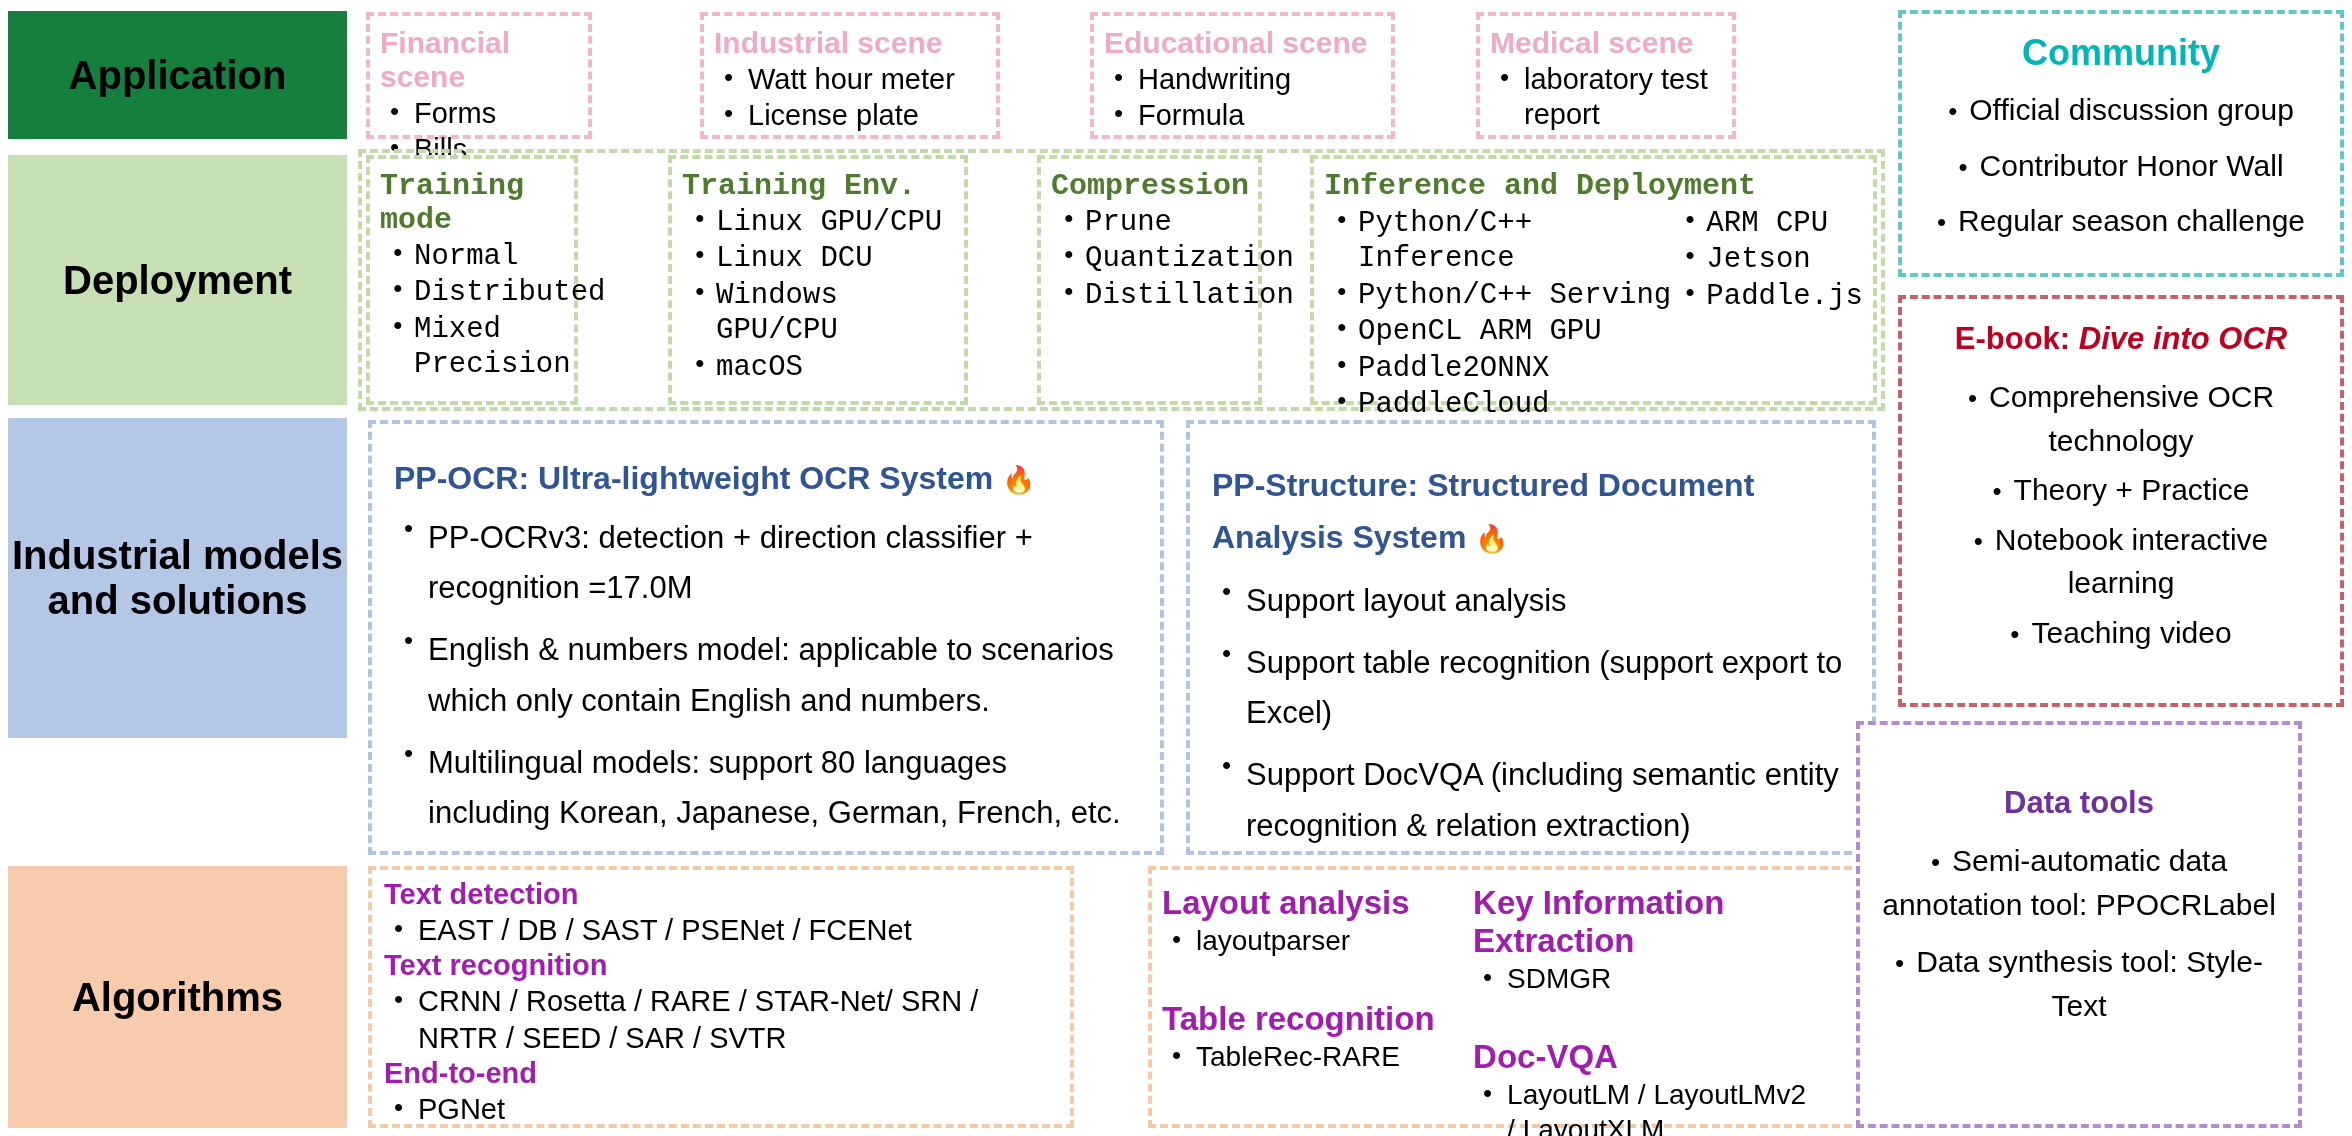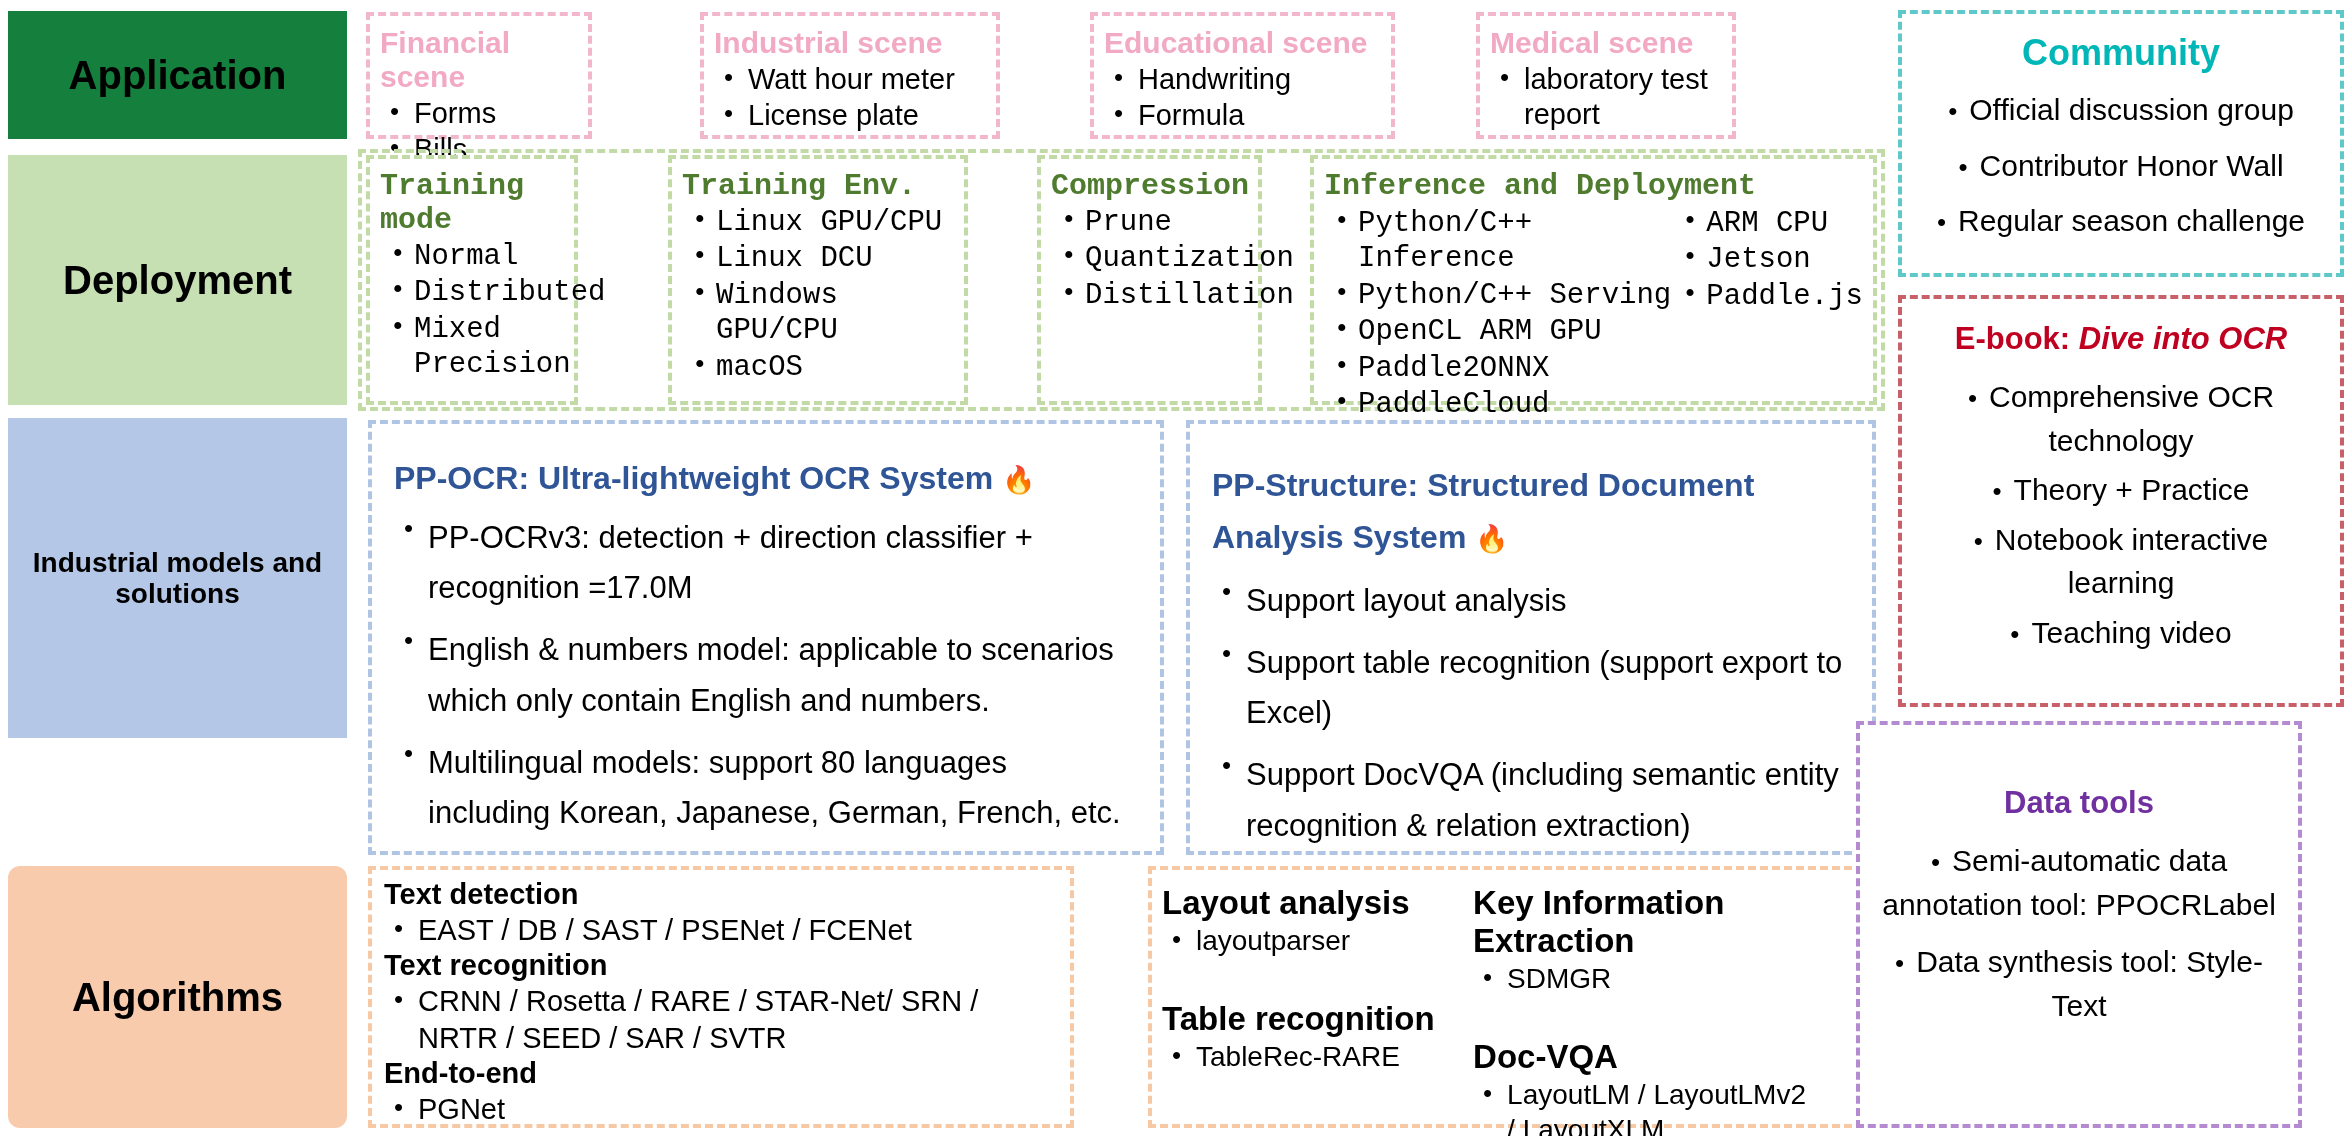--- a/index.html
+++ b/index.html
@@ -4,38 +4,38 @@
 <style>
   html,body{margin:0;padding:0;background:#ffffff;}
   body{width:2352px;height:1136px;font-family:"Liberation Sans",sans-serif;-webkit-font-smoothing:antialiased;}
   .canvas{position:relative;width:2352px;height:1136px;overflow:hidden;background:#fff;}
 
   
   .band{position:absolute;display:flex;align-items:center;justify-content:center;
         text-align:center;font-weight:bold;color:#000;line-height:1.12;}
   .band-app   {left:8px;  top:11px;  width:339px; height:128px; background:#15803d; font-size:40px;}
   .band-dep   {left:8px;  top:155px; width:339px; height:250px; background:#c6e0b4; font-size:40px;}
-  .band-ind   {left:8px;  top:418px; width:339px; height:320px; background:#b4c7e7; font-size:28px;}
-  .band-alg   {left:8px;  top:866px; width:339px; height:262px; background:#f8cbad; font-size:40px;border-radius:12px;}
+  .band-ind   {left:8px;  top:418px; width:339px; height:320px; background:#b4c7e7; font-size:40px;}
+  .band-alg   {left:8px;  top:866px; width:339px; height:262px; background:#f8cbad; font-size:40px;}
 
   
   .box{position:absolute;background:#fff;box-sizing:border-box;}
   .box.pink   {border:4px dashed #f2b6cd;}
   .box.green  {border:4px dashed #c2dba6;font-family:Liberation Mono, monospace;}
   .box.blue   {border:4px dashed #b0c4e3;}
   .box.orange {border:4px dashed #f6c9a4;}
   .box.teal   {border:4px dashed #5fc8c8;}
   .box.red    {border:4px dashed #c8606a;}
   .box.purple {border:4px dashed #b48bd0;}
 
   .hd{font-weight:bold;margin:0 0 2px 0;}
   .hd-pink  {color:#f2a9c4;font-size:30px;}
   .hd-green {color:#4f7b2f;font-size:30px;}
   .hd-blue  {color:#2f5597;font-size:30px;}
-  .hd-orange{color:#000000;font-size:29px;}
+  .hd-orange{color:#a21caf;font-size:29px;}
   .hd-teal  {color:#00b6b6;font-size:36px;text-align:center;}
   .hd-red   {color:#c00020;font-size:31px;text-align:center;}
   .hd-purple{color:#7030a0;font-size:31px;text-align:center;}
 
   ul{list-style:none;margin:0;padding:0;}
   li{position:relative;padding-left:34px;font-size:29px;color:#000;line-height:1.22;margin:1px 0;}
   li:before{content:"\2022";position:absolute;left:10px;top:-1px;font-size:26px;line-height:1.3;}
   li.nb{padding-left:34px;}
   li.nb:before{content:"";}
 

